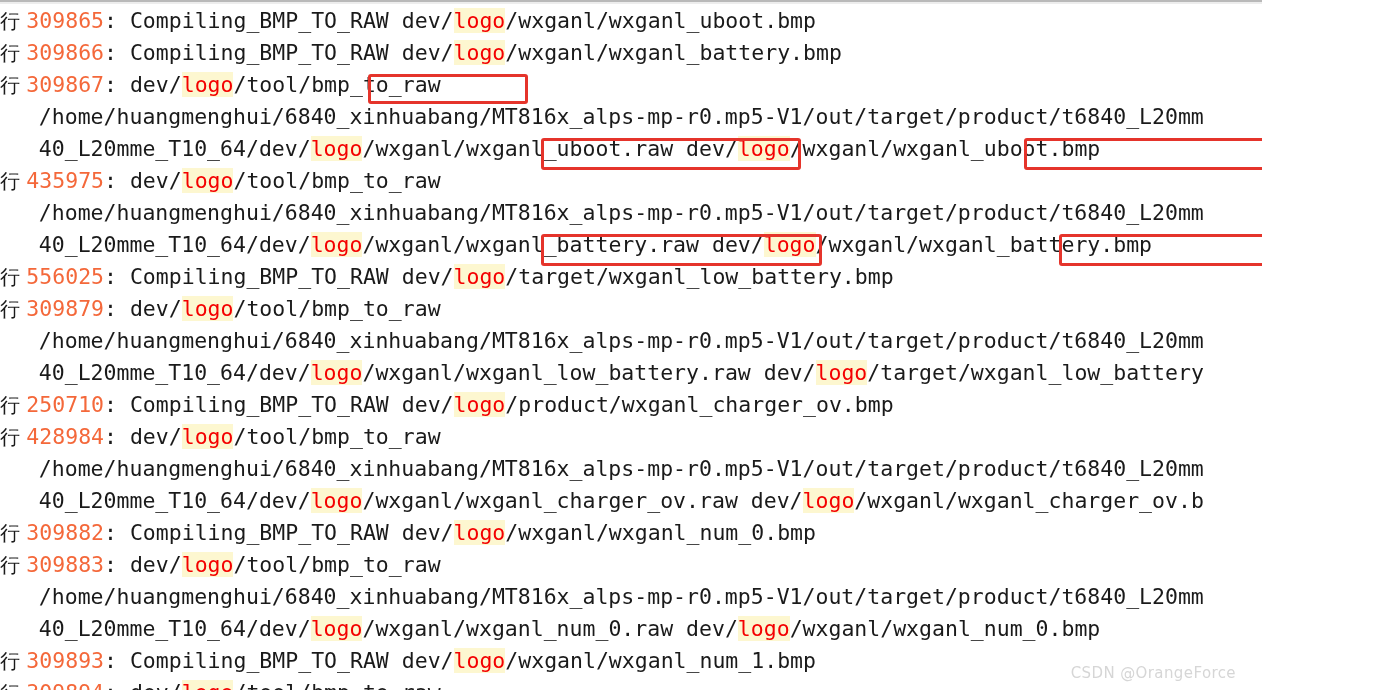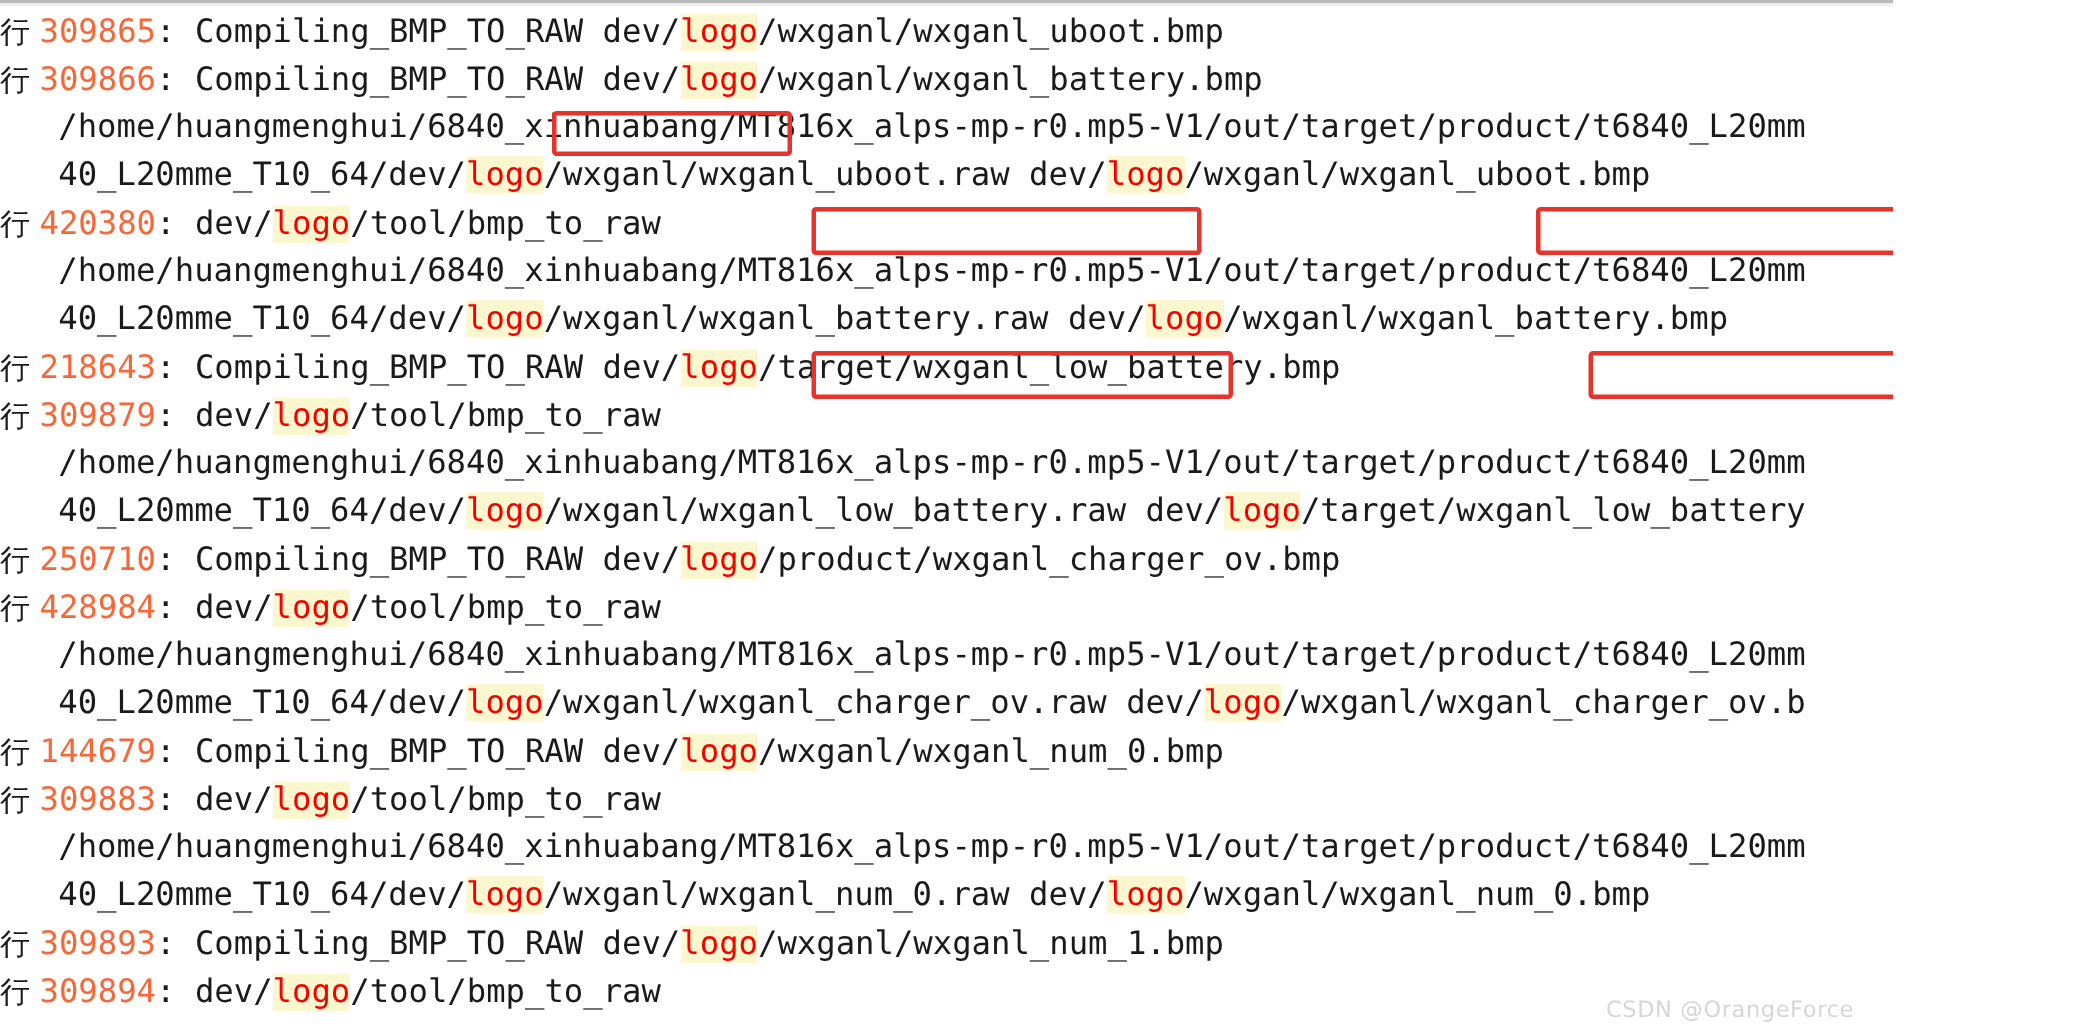--- a/index.html
+++ b/index.html
@@ -83,34 +83,35 @@
   }
 </style>
 </head>
 <body>
 
 <div id="viewer">
 
   <div class="doc">
       <div class="line"><span class="prefix-han">行 </span><span class="lineno">309865</span><span class="colon">: </span><span class="">Compiling_BMP_TO_RAW dev/</span><span class="hl">logo</span><span class="">/wxganl/wxganl_uboot.bmp</span></div>
       <div class="line"><span class="prefix-han">行 </span><span class="lineno">309866</span><span class="colon">: </span><span class="">Compiling_BMP_TO_RAW dev/</span><span class="hl">logo</span><span class="">/wxganl/wxganl_battery.bmp</span></div>
+      <div class="line"><span class="prefix-han">行 </span><span class="lineno">309867</span><span class="colon">: </span><span class="">dev/</span><span class="hl">logo</span><span class="">/tool/bmp_to_raw</span></div>
       <div class="line cont"><span class="">   /home/huangmenghui/6840_xinhuabang/MT816x_alps-mp-r0.mp5-V1/out/target/product/t6840_L20mm</span></div>
       <div class="line cont"><span class="">   40_L20mme_T10_64/dev/</span><span class="hl">logo</span><span class="">/wxganl/wxganl_uboot.raw dev/</span><span class="hl">logo</span><span class="">/wxganl/wxganl_uboot.bmp</span></div>
-      <div class="line"><span class="prefix-han">行 </span><span class="lineno">420380</span><span class="colon">: </span><span class="">dev/</span><span class="hl">logo</span><span class="">/tool/bmp_to_raw</span></div>
+      <div class="line"><span class="prefix-han">行 </span><span class="lineno">435975</span><span class="colon">: </span><span class="">dev/</span><span class="hl">logo</span><span class="">/tool/bmp_to_raw</span></div>
       <div class="line cont"><span class="">   /home/huangmenghui/6840_xinhuabang/MT816x_alps-mp-r0.mp5-V1/out/target/product/t6840_L20mm</span></div>
       <div class="line cont"><span class="">   40_L20mme_T10_64/dev/</span><span class="hl">logo</span><span class="">/wxganl/wxganl_battery.raw dev/</span><span class="hl">logo</span><span class="">/wxganl/wxganl_battery.bmp</span></div>
-      <div class="line"><span class="prefix-han">行 </span><span class="lineno">218643</span><span class="colon">: </span><span class="">Compiling_BMP_TO_RAW dev/</span><span class="hl">logo</span><span class="">/target/wxganl_low_battery.bmp</span></div>
+      <div class="line"><span class="prefix-han">行 </span><span class="lineno">556025</span><span class="colon">: </span><span class="">Compiling_BMP_TO_RAW dev/</span><span class="hl">logo</span><span class="">/target/wxganl_low_battery.bmp</span></div>
       <div class="line"><span class="prefix-han">行 </span><span class="lineno">309879</span><span class="colon">: </span><span class="">dev/</span><span class="hl">logo</span><span class="">/tool/bmp_to_raw</span></div>
       <div class="line cont"><span class="">   /home/huangmenghui/6840_xinhuabang/MT816x_alps-mp-r0.mp5-V1/out/target/product/t6840_L20mm</span></div>
       <div class="line cont"><span class="">   40_L20mme_T10_64/dev/</span><span class="hl">logo</span><span class="">/wxganl/wxganl_low_battery.raw dev/</span><span class="hl">logo</span><span class="">/target/wxganl_low_battery</span></div>
       <div class="line"><span class="prefix-han">行 </span><span class="lineno">250710</span><span class="colon">: </span><span class="">Compiling_BMP_TO_RAW dev/</span><span class="hl">logo</span><span class="">/product/wxganl_charger_ov.bmp</span></div>
       <div class="line"><span class="prefix-han">行 </span><span class="lineno">428984</span><span class="colon">: </span><span class="">dev/</span><span class="hl">logo</span><span class="">/tool/bmp_to_raw</span></div>
       <div class="line cont"><span class="">   /home/huangmenghui/6840_xinhuabang/MT816x_alps-mp-r0.mp5-V1/out/target/product/t6840_L20mm</span></div>
       <div class="line cont"><span class="">   40_L20mme_T10_64/dev/</span><span class="hl">logo</span><span class="">/wxganl/wxganl_charger_ov.raw dev/</span><span class="hl">logo</span><span class="">/wxganl/wxganl_charger_ov.b</span></div>
-      <div class="line"><span class="prefix-han">行 </span><span class="lineno">144679</span><span class="colon">: </span><span class="">Compiling_BMP_TO_RAW dev/</span><span class="hl">logo</span><span class="">/wxganl/wxganl_num_0.bmp</span></div>
+      <div class="line"><span class="prefix-han">行 </span><span class="lineno">309882</span><span class="colon">: </span><span class="">Compiling_BMP_TO_RAW dev/</span><span class="hl">logo</span><span class="">/wxganl/wxganl_num_0.bmp</span></div>
       <div class="line"><span class="prefix-han">行 </span><span class="lineno">309883</span><span class="colon">: </span><span class="">dev/</span><span class="hl">logo</span><span class="">/tool/bmp_to_raw</span></div>
       <div class="line cont"><span class="">   /home/huangmenghui/6840_xinhuabang/MT816x_alps-mp-r0.mp5-V1/out/target/product/t6840_L20mm</span></div>
       <div class="line cont"><span class="">   40_L20mme_T10_64/dev/</span><span class="hl">logo</span><span class="">/wxganl/wxganl_num_0.raw dev/</span><span class="hl">logo</span><span class="">/wxganl/wxganl_num_0.bmp</span></div>
       <div class="line"><span class="prefix-han">行 </span><span class="lineno">309893</span><span class="colon">: </span><span class="">Compiling_BMP_TO_RAW dev/</span><span class="hl">logo</span><span class="">/wxganl/wxganl_num_1.bmp</span></div>
       <div class="line"><span class="prefix-han">行 </span><span class="lineno">309894</span><span class="colon">: </span><span class="">dev/</span><span class="hl">logo</span><span class="">/tool/bmp_to_raw</span></div>
     </div>
 
   <div class="annotations-layer">
       <div class="redbox" style="left: 368px; top: 72px; width: 160px; height: 30px;"></div>
       <div class="redbox" style="left: 541px; top: 136px; width: 260px; height: 32px;"></div>

